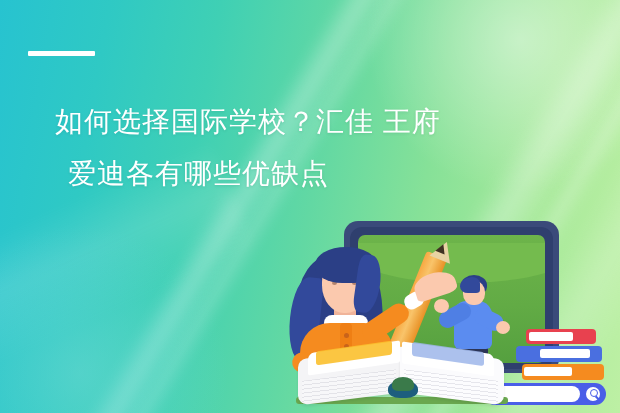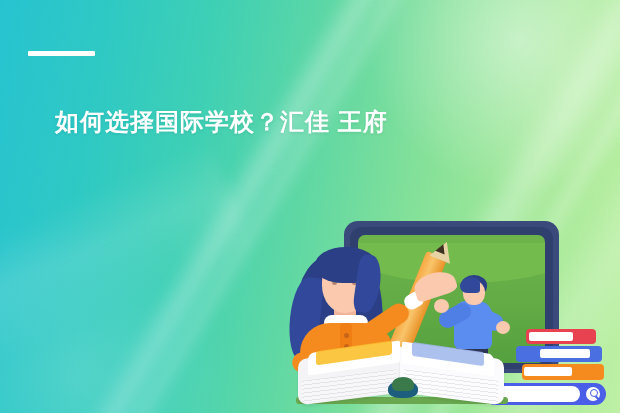--- a/index.html
+++ b/index.html
@@ -20,21 +20,21 @@
   .s5{width:90px;height:980px;left:612px;top:-300px;transform:rotate(31deg);opacity:.35;}
   .s6{width:120px;height:420px;left:-20px;top:70px;transform:rotate(66deg);opacity:.22;}
   .glow-tr{position:absolute;right:-60px;top:-120px;width:320px;height:320px;border-radius:50%;
            background:radial-gradient(circle,rgba(255,255,255,.45),rgba(255,255,255,0) 68%);}
   .glow-bl{position:absolute;left:-70px;bottom:-110px;width:300px;height:300px;border-radius:50%;
            background:radial-gradient(circle,rgba(120,220,215,.45),rgba(255,255,255,0) 70%);}
 
   
   .rule{position:absolute;left:28px;top:51px;width:67px;height:5px;background:#ffffff;border-radius:1px;}
   .headline{position:absolute;left:55px;top:96px;width:520px;color:#ffffff;
-            font-size:24px;font-weight:bold;line-height:52px;letter-spacing:1px;
+            font-size:28px;font-weight:normal;line-height:52px;letter-spacing:1px;
             text-shadow:0 1px 3px rgba(0,80,70,.14);}
   .headline .l2{display:block;padding-left:13px;}
 
   
   .illo{position:absolute;left:278px;top:215px;width:342px;height:198px;}
 
   
   .mon-frame{position:absolute;left:66px;top:6px;width:215px;height:152px;
              background:#3a4a7a;border-radius:14px;}
   .mon-frame-in{position:absolute;left:72px;top:12px;width:203px;height:142px;
@@ -161,20 +161,21 @@
     <div class="streak s4"></div>
     <div class="streak s5"></div>
     <div class="streak s6"></div>
   </div>
   <div class="glow-tr"></div>
   <div class="glow-bl"></div>
 
   <div class="rule"></div>
   <div class="headline">
     <span class="l1">如何选择国际学校？汇佳 王府</span>
+    <span class="l2">爱迪各有哪些优缺点</span>
   </div>
 
   <div class="illo">
 
     <div class="mon-frame"></div>
     <div class="mon-frame-in"></div>
     <div class="mon-screen"></div>
     <div class="mon-neck"></div>
 
     <div class="pencil"></div>

